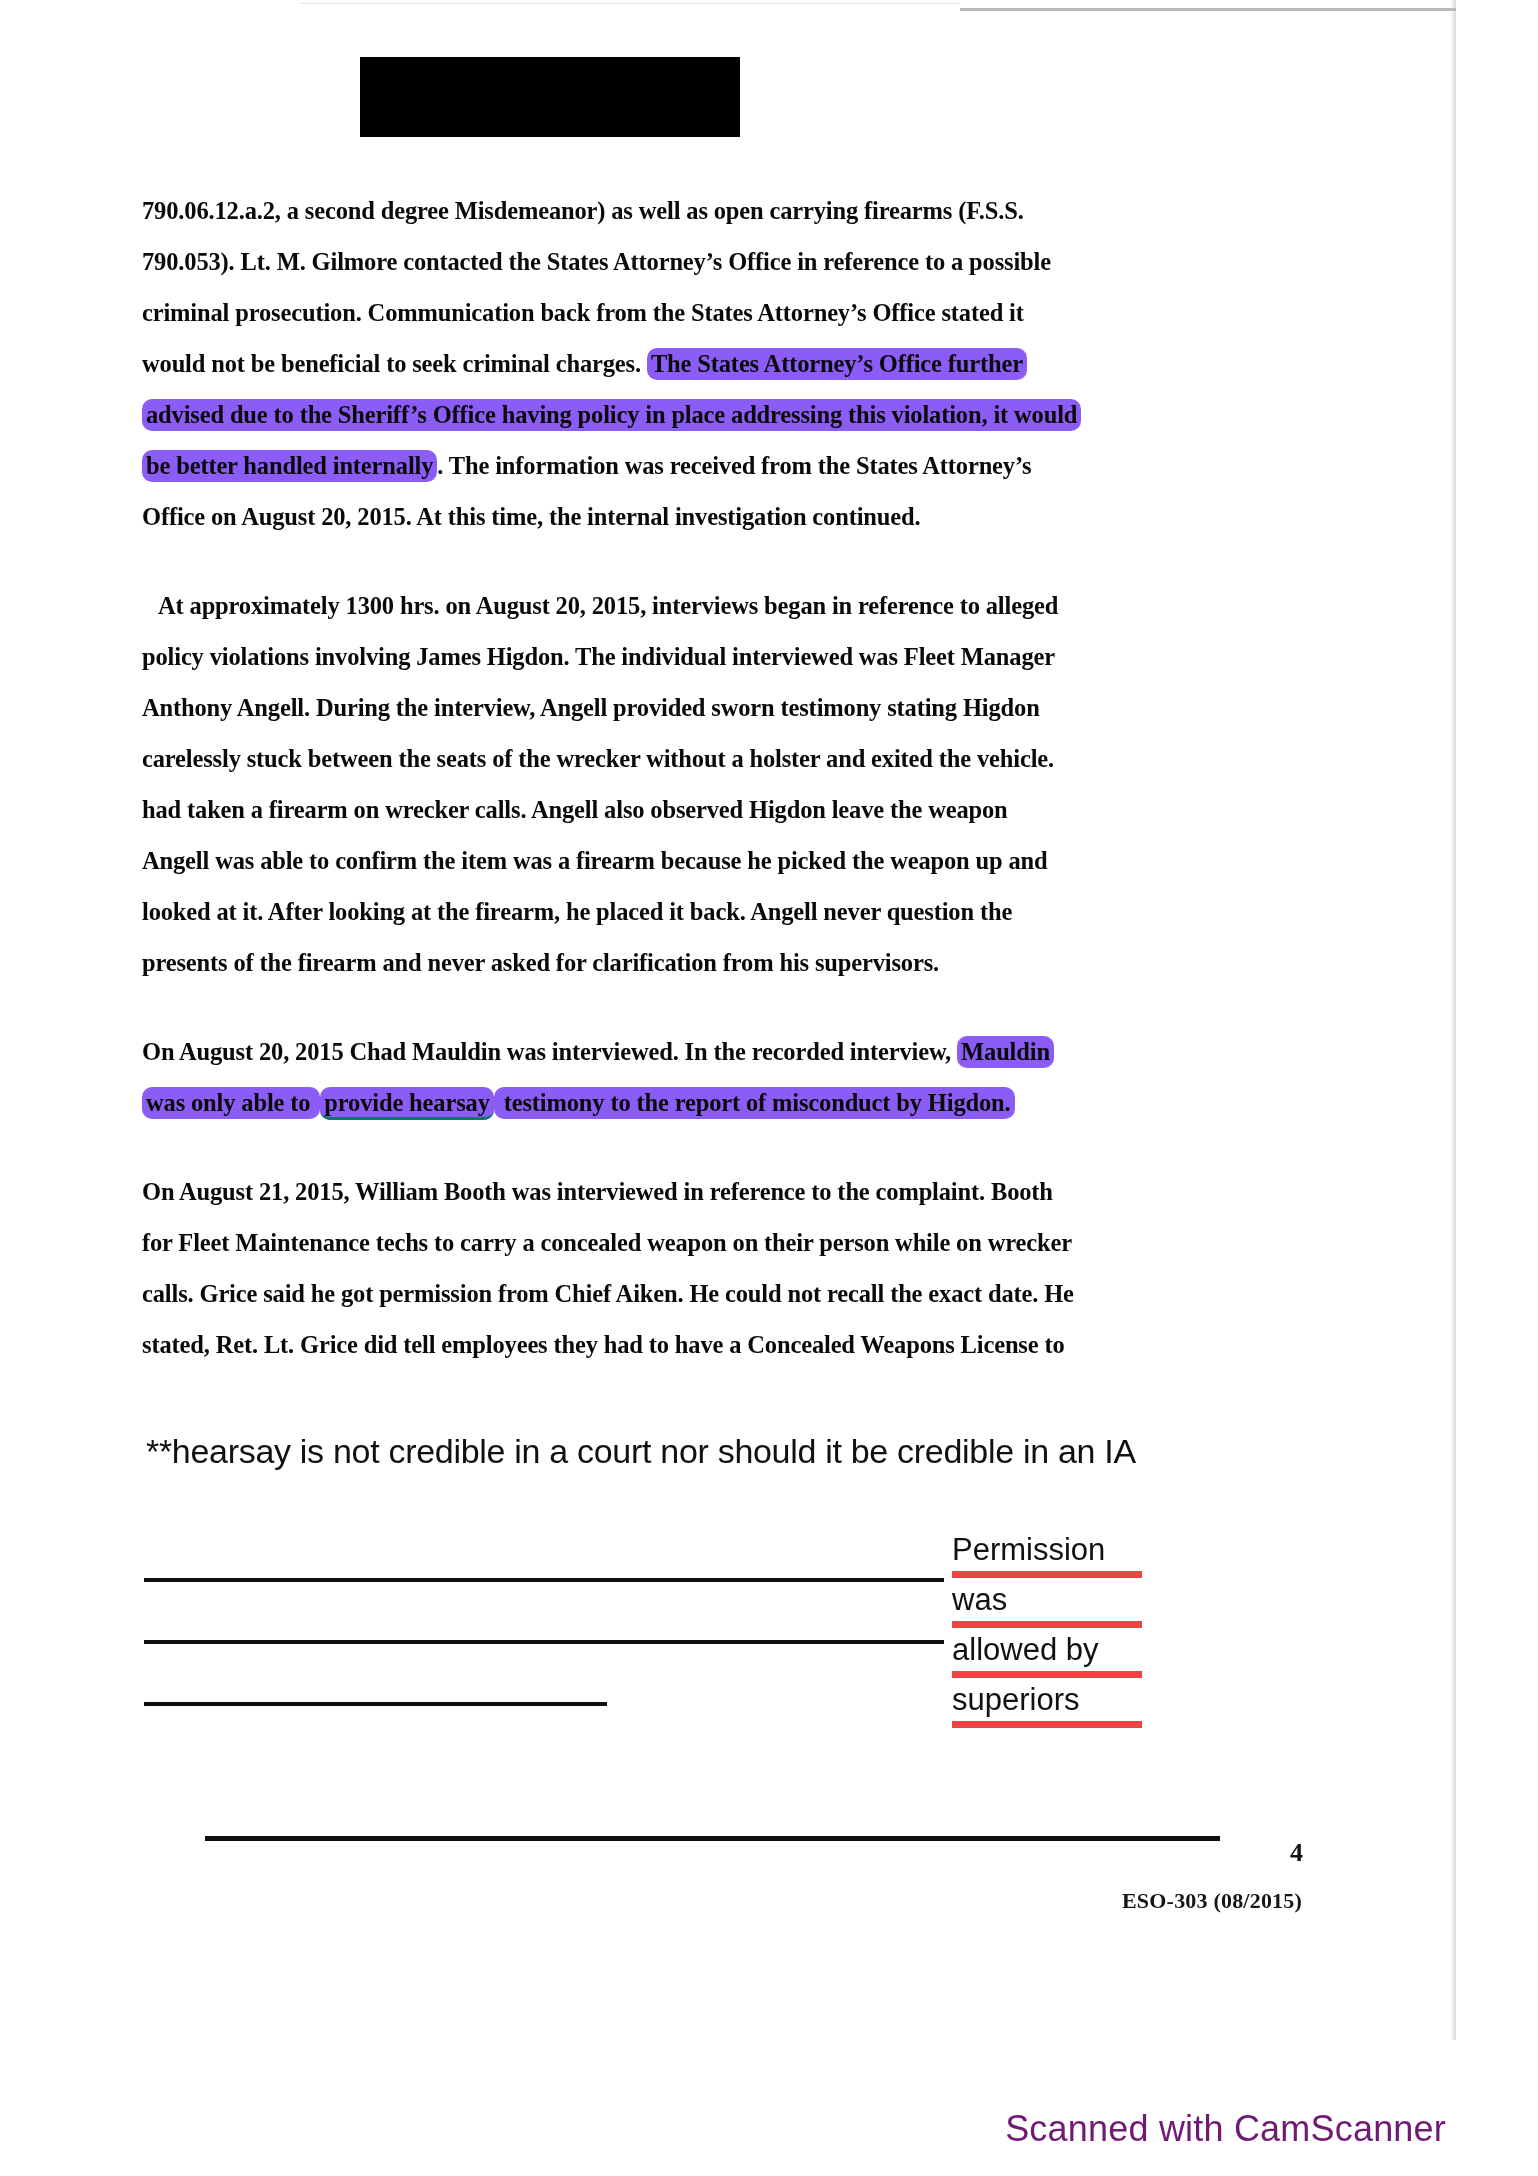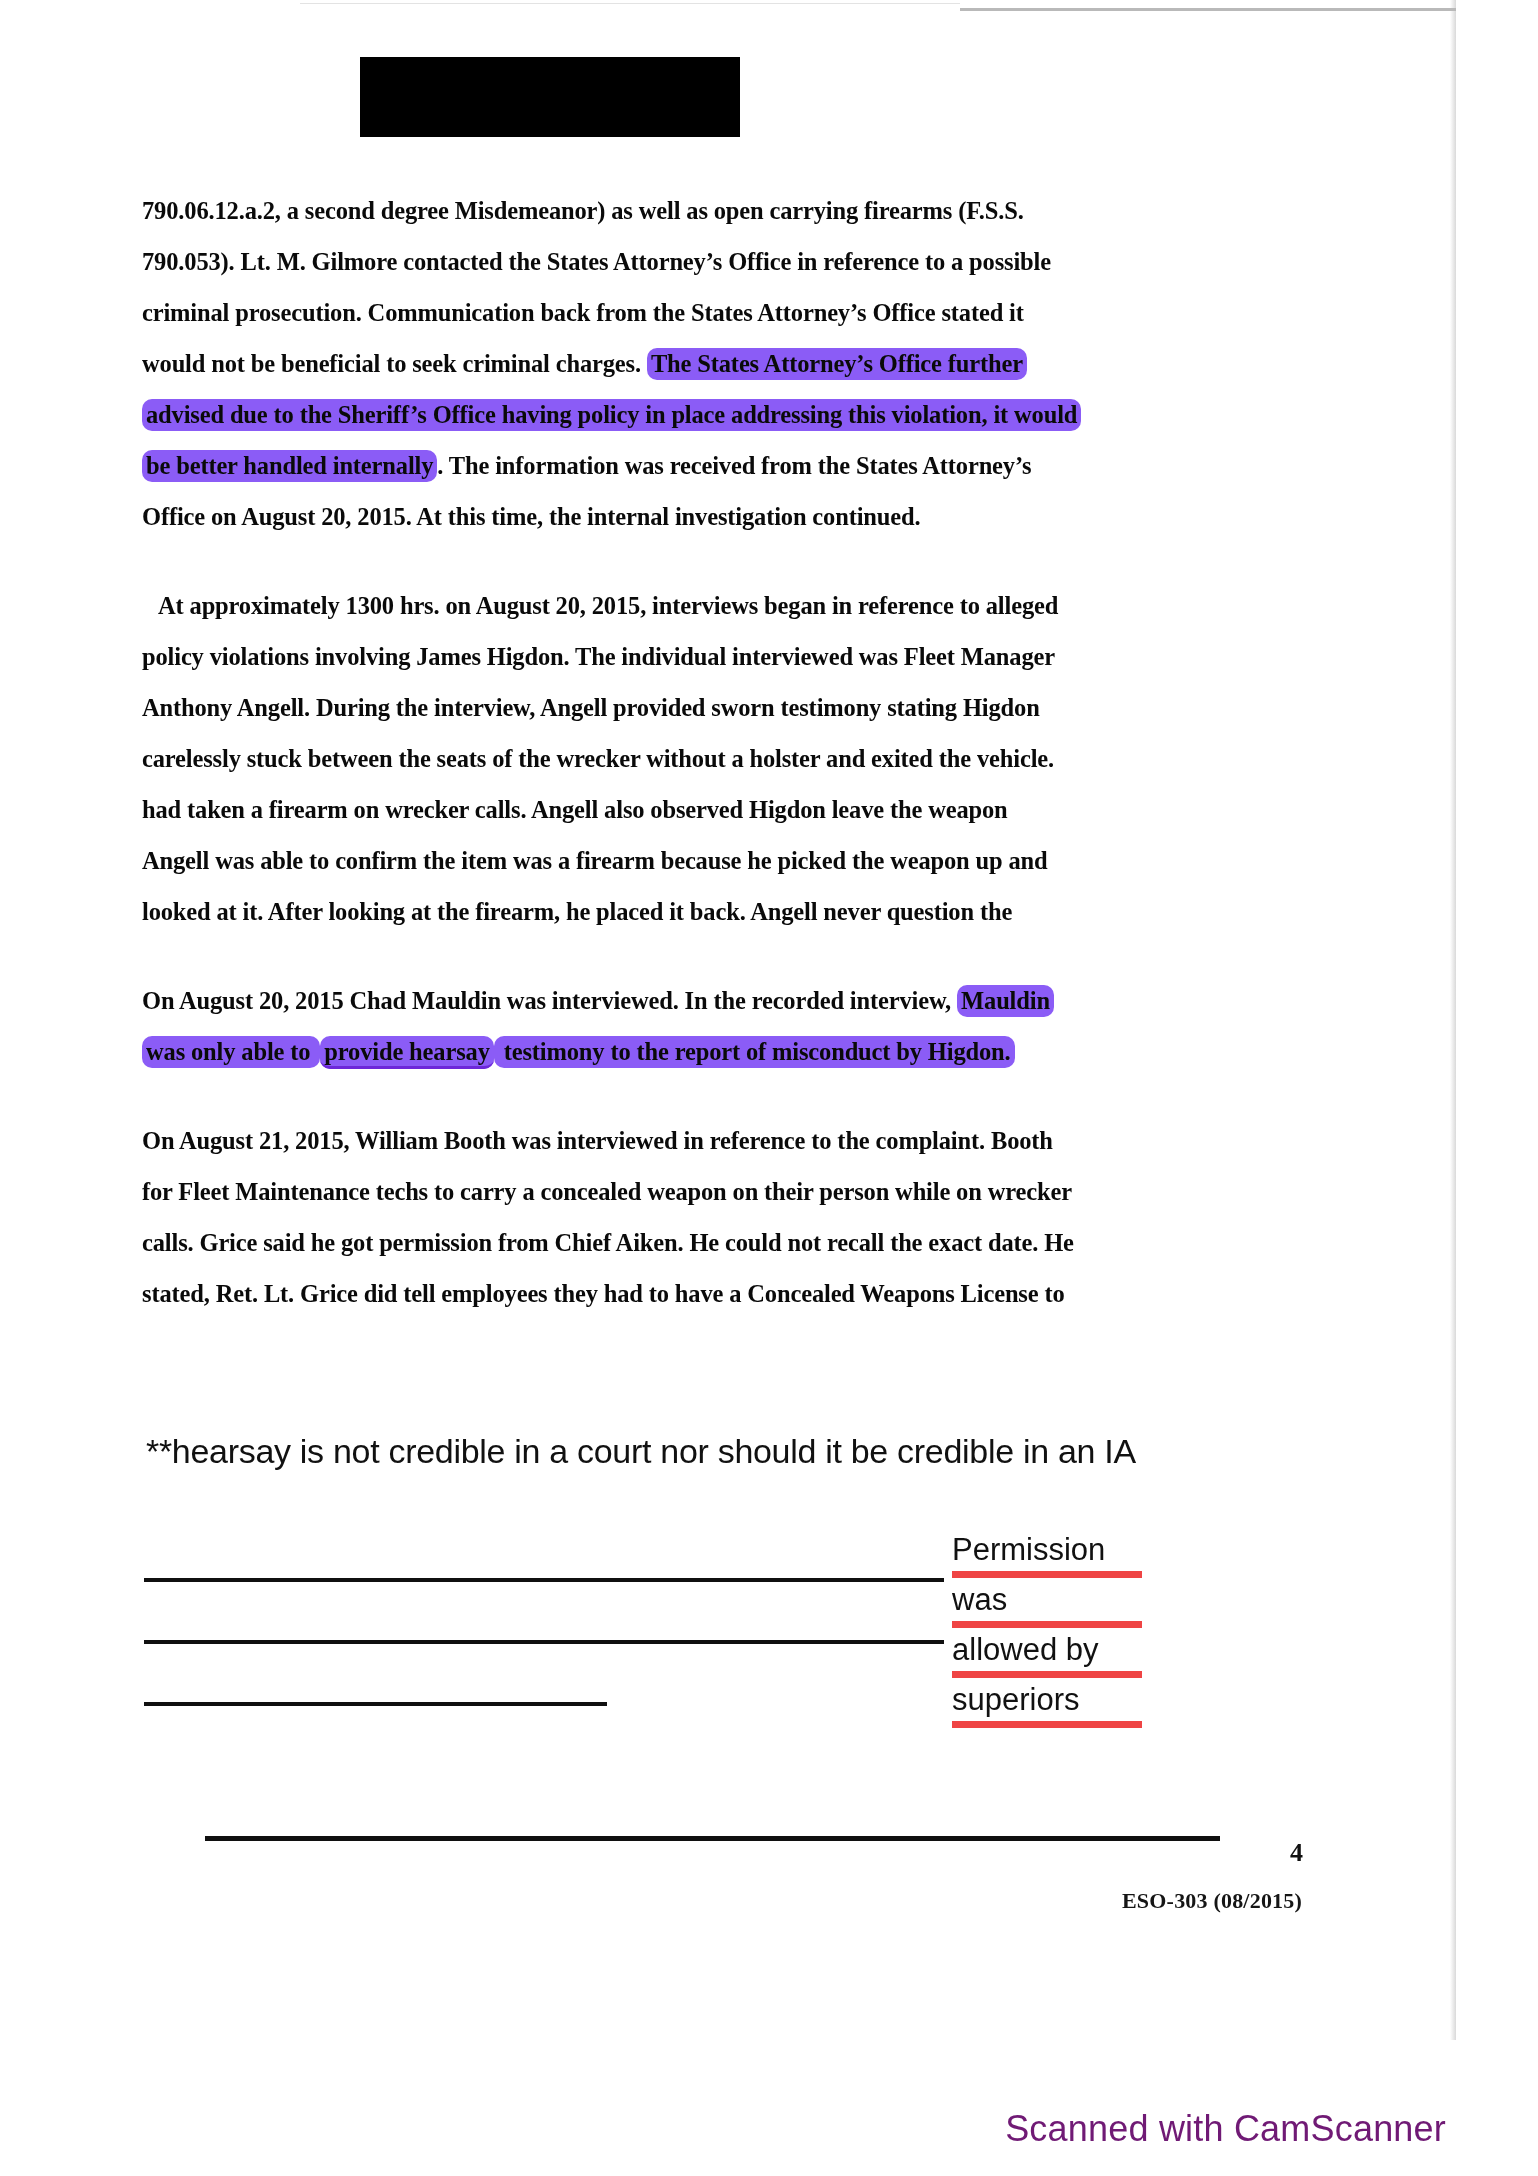--- a/index.html
+++ b/index.html
@@ -90,21 +90,21 @@
 
   
   .hl {
     background: #8b5cf6;
     border-radius: 10px;
     padding: 2px 4px 3px 4px;
     box-decoration-break: clone;
   }
 
   .ul {
-    border-bottom: 3px solid #6d28d9;
+    border-bottom: 3px solid #0f766e;
     padding-bottom: 1px;
   }
 
   
   .annot {
     position: absolute;
     font-family: "Liberation Sans", "DejaVu Sans", sans-serif;
     font-weight: 400;
     color: #111111;
     white-space: nowrap;
@@ -194,20 +194,21 @@
         <div class="line"><span>Office on August 20, 2015. At this time, the internal investigation continued.</span></div>
       </div>
     <div class="para" id="para-p2">
         <div class="line indent"><span>At approximately 1300 hrs. on August 20, 2015, interviews began in reference to alleged</span></div>
         <div class="line"><span>policy violations involving James Higdon. The individual interviewed was Fleet Manager</span></div>
         <div class="line"><span>Anthony Angell. During the interview, Angell provided sworn testimony stating Higdon</span></div>
         <div class="line"><span>carelessly stuck between the seats of the wrecker without a holster and exited the vehicle.</span></div>
         <div class="line"><span>had taken a firearm on wrecker calls. Angell also observed Higdon leave the weapon</span></div>
         <div class="line"><span>Angell was able to confirm the item was a firearm because he picked the weapon up and</span></div>
         <div class="line"><span>looked at it. After looking at the firearm, he placed it back. Angell never question the</span></div>
+        <div class="line"><span>presents of the firearm and never asked for clarification from his supervisors.</span></div>
       </div>
     <div class="para" id="para-p3">
         <div class="line"><span>On August 20, 2015 Chad Mauldin was interviewed. In the recorded interview, </span><span class="hl">Mauldin</span></div>
         <div class="line"><span class="hl">was only able to </span><span class="hl ul">provide hearsay</span><span class="hl"> testimony to the report of misconduct by Higdon.</span></div>
       </div>
     <div class="para" id="para-p4">
         <div class="line"><span>On August 21, 2015, William Booth was interviewed in reference to the complaint. Booth</span></div>
         <div class="line"><span>for Fleet Maintenance techs to carry a concealed weapon on their person while on wrecker</span></div>
         <div class="line"><span>calls. Grice said he got permission from Chief Aiken. He could not recall the exact date. He</span></div>
         <div class="line"><span>stated, Ret. Lt. Grice did tell employees they had to have a Concealed Weapons License to</span></div>

